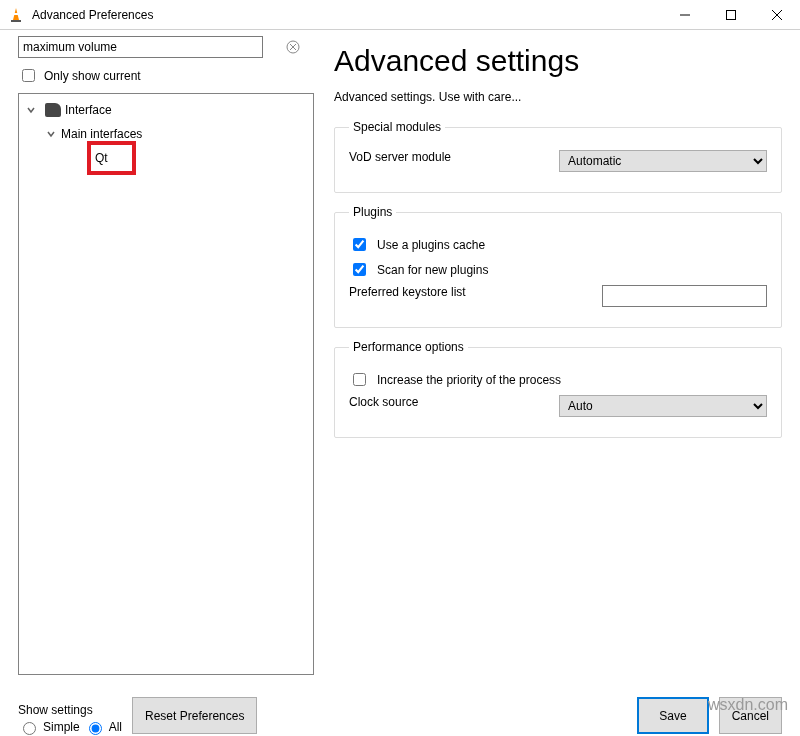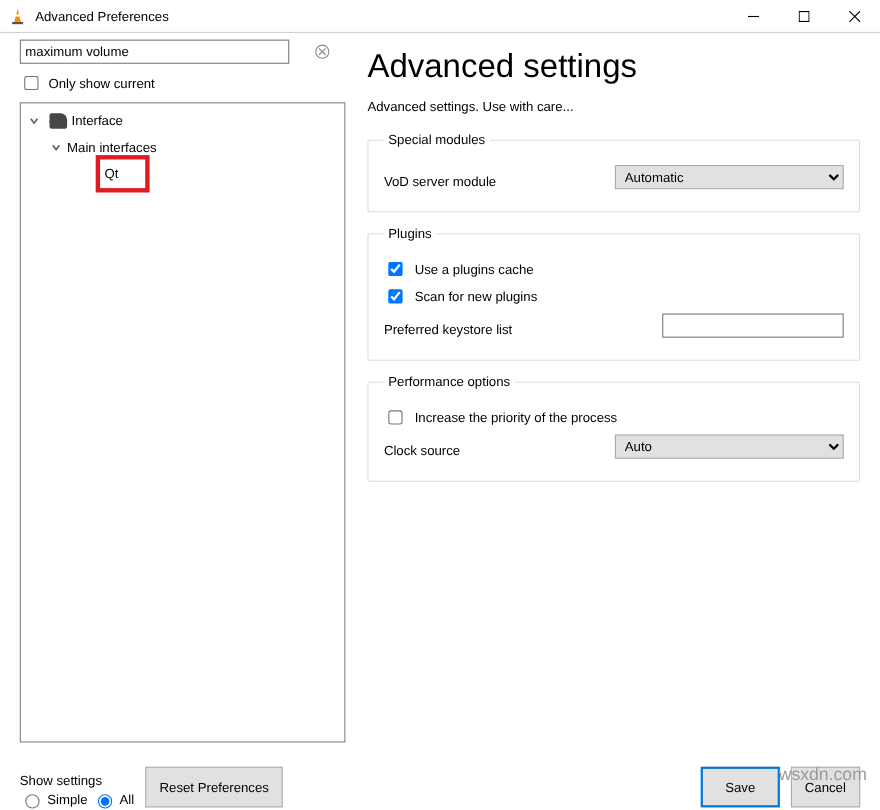--- a/index.html
+++ b/index.html
@@ -23,21 +23,21 @@
 .tree-row.l2 { padding-left: 72px; }
 .chevron { width: 12px; height: 12px; margin-right: 4px; }
 .cat-icon { width: 16px; height: 14px; margin: 0 4px; display: inline-block; border-radius: 2px 6px 2px 2px; background: #464646; position: relative; }
 .cat-icon::after { content:""; position:absolute; left:0; top:6px; height:3px; width:4px; background:#464646; border-radius:1px; }
 .highlight-box { border: 4px solid #e01b24; padding: 6px 24px 6px 4px; margin-left: -4px; }
 .right-pane { flex: 1; padding: 10px 18px 0 12px; }
 h1 { font-size: 30px; font-weight: 400; margin: 4px 0 12px; }
 .subtitle { margin-bottom: 16px; }
 fieldset { border: 1px solid #dcdcdc; border-radius: 2px; margin: 0 0 12px 0; padding: 10px 14px 14px; }
 legend { padding: 0 4px; color: #000; }
-.form-row { display: flex; align-items: flex-end; margin: 6px 0; }
+.form-row { display: flex; align-items: flex-start; margin: 6px 0; }
 .form-row .lbl { flex: 0 0 210px; }
 .form-row .ctrl { flex: 1; display: flex; }
 .check-row { display: flex; align-items: center; gap: 8px; margin: 6px 0; }
 select.combo { flex: 1; height: 22px; border: 1px solid #adadad; background: #e1e1e1; padding: 0 4px; }
 input.textfield { flex: 0 0 135px; margin-left: auto; height: 22px; border: 1px solid #7a7a7a; padding: 0 4px; }
 .footer { height: 60px; border-top: 0; padding: 0 18px 0 18px; display: flex; align-items: flex-end; }
 .show-settings { display: flex; flex-direction: column; font-size: 12px; }
 .radio-row { display: flex; align-items: center; gap: 4px; margin-top: 2px; }
 .radio-row label { display: flex; align-items: center; gap: 4px; }
 .btn { height: 37px; padding: 0 12px; border: 1px solid #adadad; background: #e1e1e1; cursor: pointer; }

